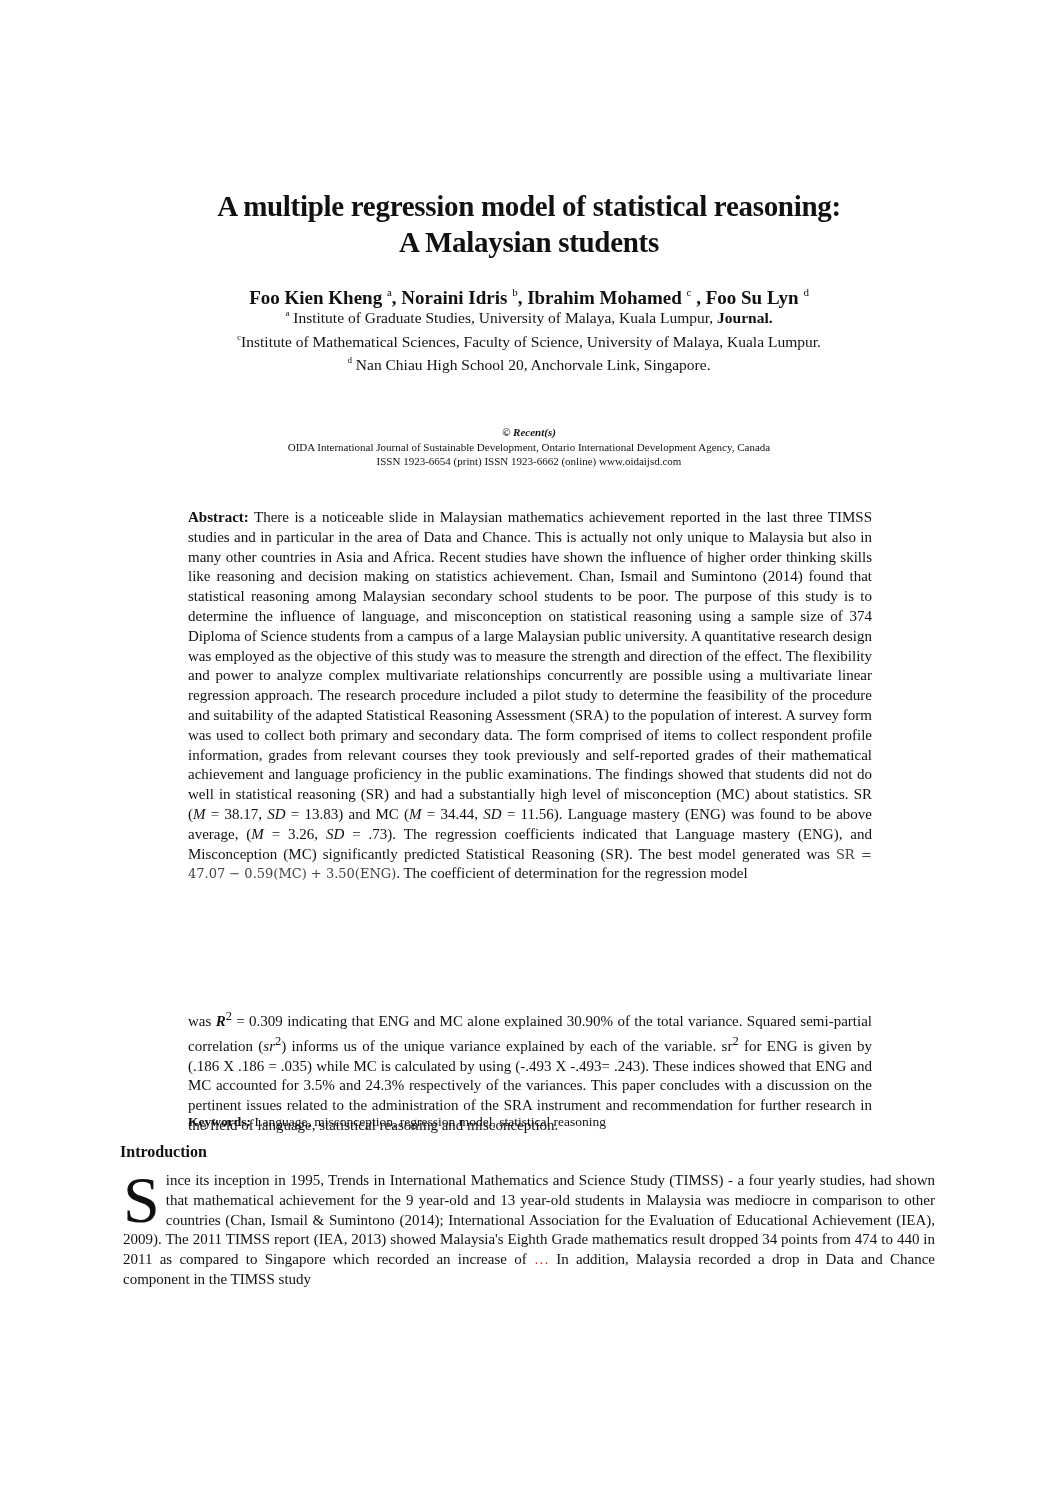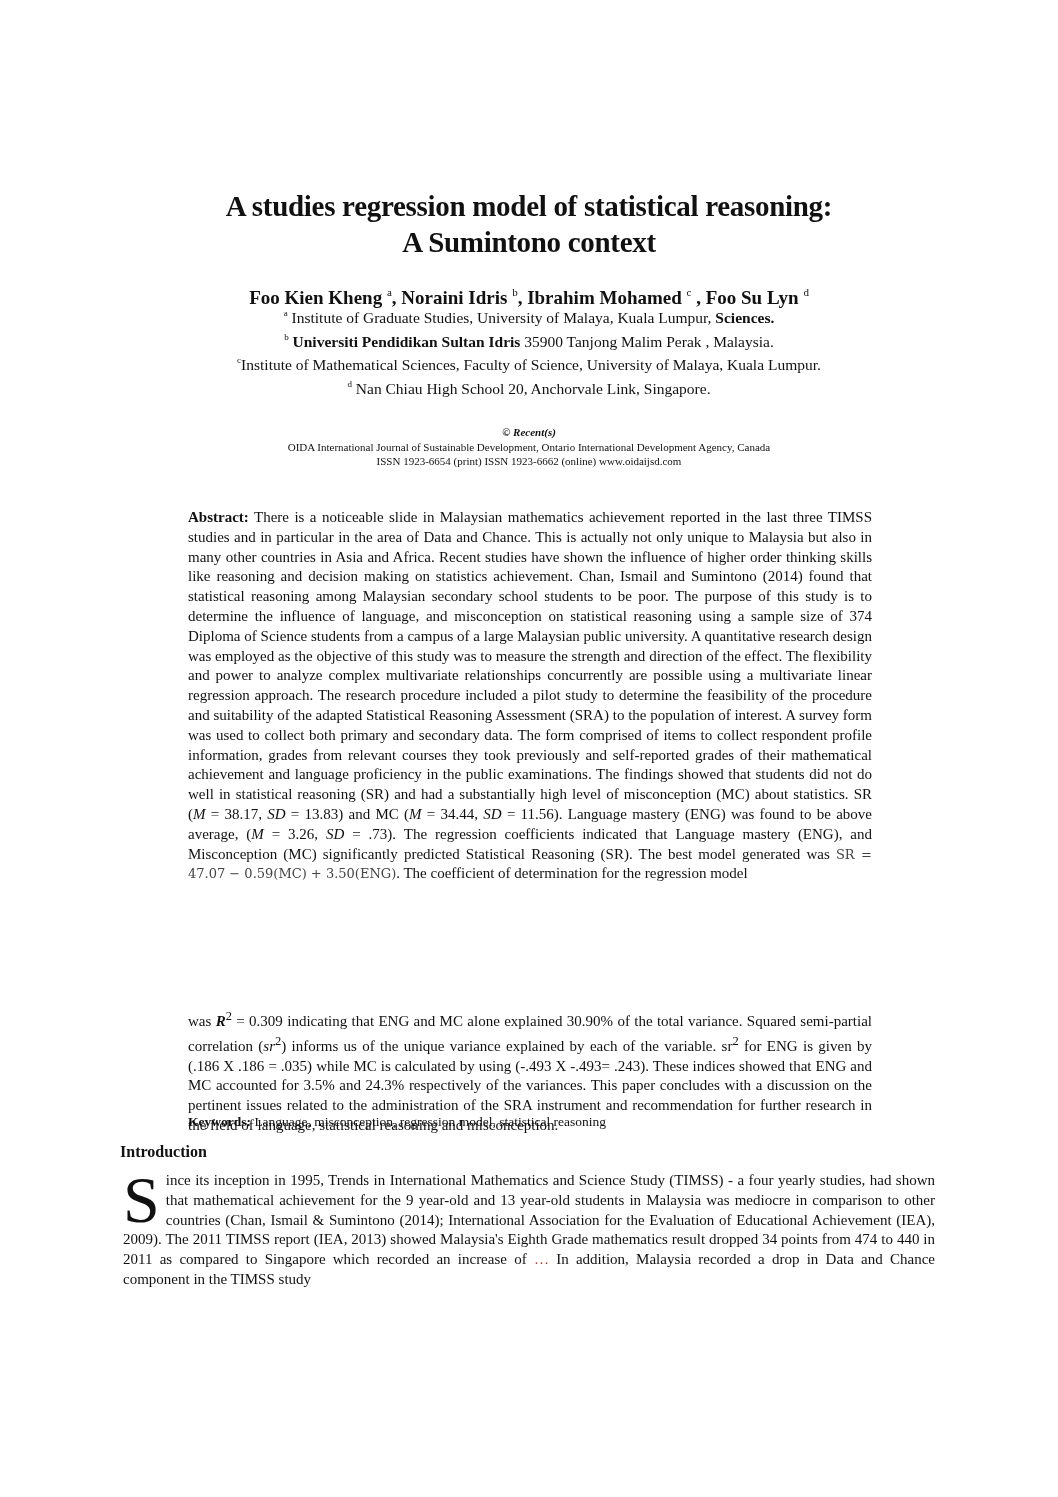--- a/index.html
+++ b/index.html
@@ -32,43 +32,39 @@
            font-size: 15px; line-height: 19.8px; text-align: justify; }
   .dropcap { float: left; font-size: 66px; line-height: 54px; margin: 2px 6px 0 0; font-family: "Liberation Serif", serif; }
   .ell { color: #c0392b; }
 </style>
 </head>
 <body>
 
 <div class="page">
 
   <div class="title">
-    <div>A studies regression model of statistical reasoning:</div>
-    <div>A Sumintono context</div>
+    <div>A multiple regression model of statistical reasoning:</div>
+    <div>A Malaysian students</div>
   </div>
 
   <div class="authors">
     <span>Foo Kien Kheng</span>
     <sup>a</sup>,
     <span>Noraini Idris</span>
     <sup>b</sup>,
     <span>Ibrahim Mohamed</span>
     <sup>c</sup> ,
     <span>Foo Su Lyn</span>
     <sup>d</sup>
   </div>
 
   <div class="affil">
     <div>
       <sup>a</sup>
-      <span>Institute of Graduate Studies, University of Malaya, Kuala Lumpur, </span><b>Sciences.</b>
-    </div>
-    <div>
-      <sup>b</sup>
-      <b>Universiti Pendidikan Sultan Idris</b><span> 35900 Tanjong Malim Perak , Malaysia.</span>
+      <span>Institute of Graduate Studies, University of Malaya, Kuala Lumpur, </span><b>Journal.</b>
     </div>
     <div>
       <sup>c</sup><span>Institute of Mathematical Sciences, Faculty of Science, University of Malaya, Kuala Lumpur.</span>
     </div>
     <div>
       <sup>d</sup>
       <span>Nan Chiau High School 20, Anchorvale Link, Singapore.</span>
     </div>
   </div>
 

